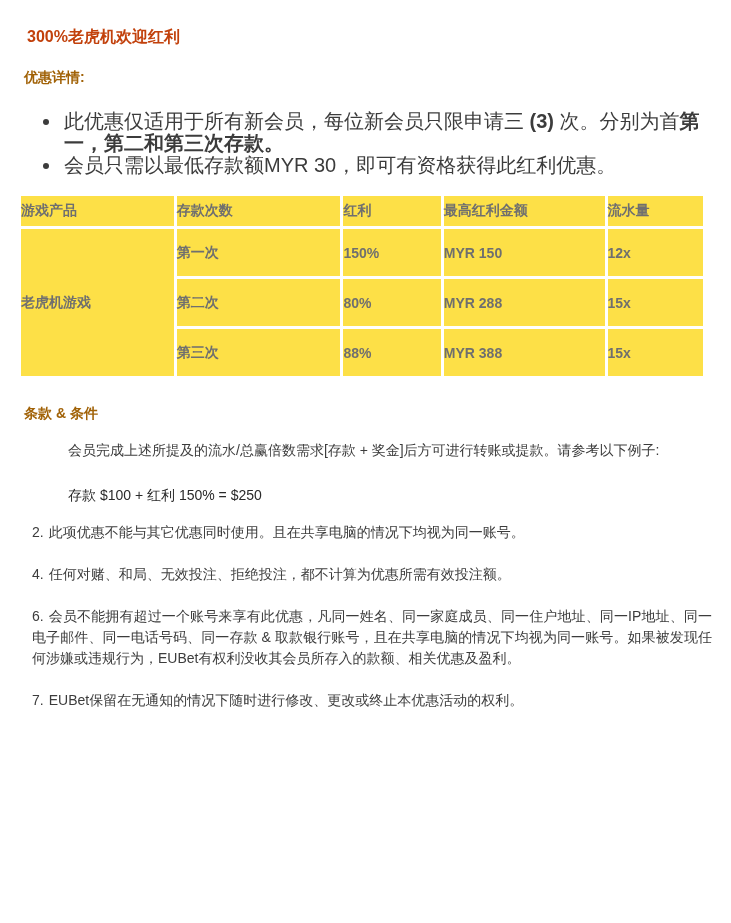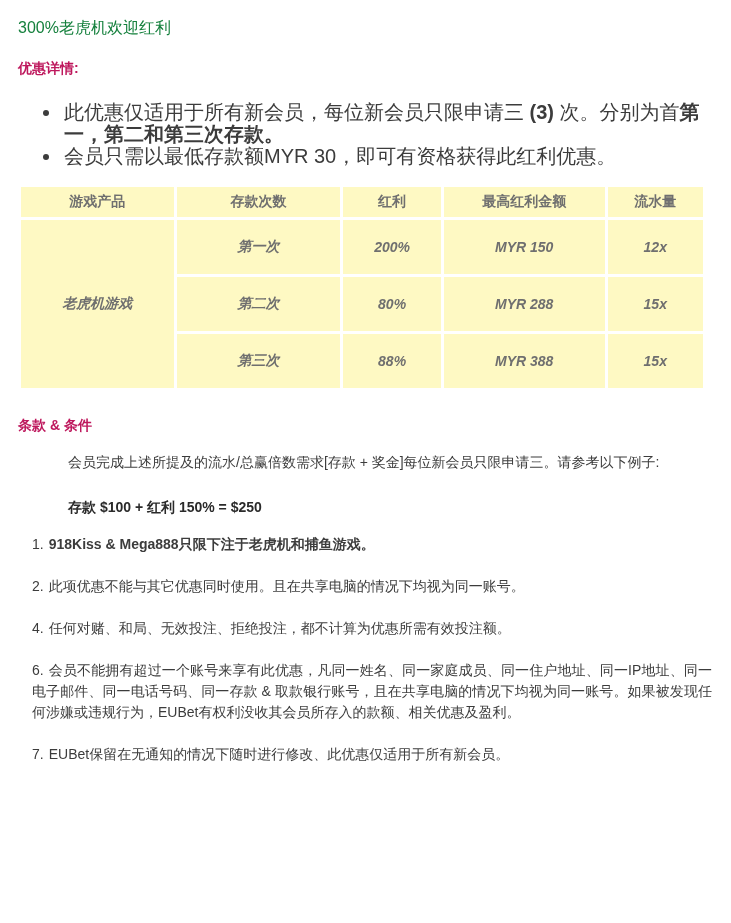--- a/index.html
+++ b/index.html
@@ -4,63 +4,63 @@
 <style>
   html, body { margin: 0; padding: 0; background: #ffffff; }
   body {
     width: 731px; height: 923px; overflow: hidden; position: relative;
     font-family: "Liberation Sans", "DejaVu Sans", sans-serif;
     color: #3c3c3c;
   }
   .page { padding: 18px 18px 0 18px; box-sizing: border-box; }
 
   .title {
-    margin: 0; font-size: 16px; line-height: 19px;
-    font-weight: normal; color: #15803d;
+    margin: 9px; font-size: 16px; line-height: 19px;
+    font-weight: bold; color: #c2410c;
   }
   .section-heading {
-    margin: 0; font-size: 14px; line-height: 17px;
-    font-weight: bold; color: #be185d;
+    margin: 6px; font-size: 14px; line-height: 17px;
+    font-weight: bold; color: #a16207;
   }
   .details-heading { margin-top: 23px; }
 
   .bullets {
     margin: 24px 0 0 0; padding: 0 0 0 44px;
     list-style: disc outside;
   }
   .bullets li {
     font-size: 20px; line-height: 22px; color: #3c3c3c;
     padding-left: 2px;
   }
   .b { font-weight: bold; }
 
   .promo-table {
     margin-top: 17px;
     border-collapse: separate; border-spacing: 3px;
     table-layout: fixed; width: 688px;
   }
   .promo-table th, .promo-table td {
-    background: #fef9c3; color: #6f6f6f;
-    font-size: 14px; font-weight: bold; text-align: center;
+    background: #fde047; color: #6f6f6f;
+    font-size: 14px; font-weight: bold; text-align: left;
     vertical-align: middle; padding: 0;
   }
   .promo-table th { height: 30px; }
-  .promo-table td { height: 54px; font-style: italic; }
+  .promo-table td { height: 47px; }
   .col-1 { width: 152px; } .col-2 { width: 163px; } .col-3 { width: 97px; }
   .col-4 { width: 160px; } .col-5 { width: 95px; }
 
   .terms-heading { margin-top: 26px; }
 
   .terms-intro {
     margin: 20px 0 0 50px; font-size: 14px; line-height: 17px;
     color: #3c3c3c;
   }
   .example { margin: 25px 0 0 50px; }
   .example-line {
-    font-size: 14px; line-height: 22px; font-weight: bold; color: #2a2a2a;
+    font-size: 14px; line-height: 22px; font-weight: normal; color: #2a2a2a;
   }
 
   .terms { margin: 16px 0 0 14px; padding-right: 1px; }
   .term {
     font-size: 14px; line-height: 21px; margin-bottom: 21px;
     color: #3c3c3c; text-align: justify;
   }
   .term .num { margin-right: 5px; color: #3c3c3c; }
 </style>
 </head>
@@ -95,58 +95,55 @@
         <th>存款次数</th>
         <th>红利</th>
         <th>最高红利金额</th>
         <th>流水量</th>
       </tr>
     </thead>
     <tbody>
       <tr>
         <td rowspan="3">老虎机游戏</td>
         <td>第一次</td>
-        <td>200%</td>
+        <td>150%</td>
         <td>MYR 150</td>
         <td>12x</td>
       </tr>
       <tr>
         <td>第二次</td>
         <td>80%</td>
         <td>MYR 288</td>
         <td>15x</td>
       </tr>
       <tr>
         <td>第三次</td>
         <td>88%</td>
         <td>MYR 388</td>
         <td>15x</td>
       </tr>
     </tbody>
   </table>
 
   <h2 class="section-heading terms-heading">条款 &amp; 条件</h2>
 
-  <p class="terms-intro">会员完成上述所提及的流水/总赢倍数需求[存款 + 奖金]每位新会员只限申请三。请参考以下例子:</p>
+  <p class="terms-intro">会员完成上述所提及的流水/总赢倍数需求[存款 + 奖金]后方可进行转账或提款。请参考以下例子:</p>
 
   <div class="example">
     <div class="example-line">存款 $100 + 红利 150% = $250</div>
   </div>
 
   <div class="terms">
-    <div class="term">
-      <span class="num">1.</span><span class="txt b">918Kiss &amp; Mega888只限下注于老虎机和捕鱼游戏。</span>
-    </div>
     <div class="term">
       <span class="num">2.</span><span class="txt">此项优惠不能与其它优惠同时使用。且在共享电脑的情况下均视为同一账号。</span>
     </div>
     <div class="term">
       <span class="num">4.</span><span class="txt">任何对赌、和局、无效投注、拒绝投注，都不计算为优惠所需有效投注额。</span>
     </div>
     <div class="term">
       <span class="num">6.</span><span class="txt">会员不能拥有超过一个账号来享有此优惠，凡同一姓名、同一家庭成员、同一住户地址、同一IP地址、同一电子邮件、同一电话号码、同一存款 &amp; 取款银行账号，且在共享电脑的情况下均视为同一账号。如果被发现任何涉嫌或违规行为，EUBet有权利没收其会员所存入的款额、相关优惠及盈利。</span>
     </div>
     <div class="term">
-      <span class="num">7.</span><span class="txt">EUBet保留在无通知的情况下随时进行修改、此优惠仅适用于所有新会员。</span>
+      <span class="num">7.</span><span class="txt">EUBet保留在无通知的情况下随时进行修改、更改或终止本优惠活动的权利。</span>
     </div>
   </div>
 
 </div>
 
 </body></html>

